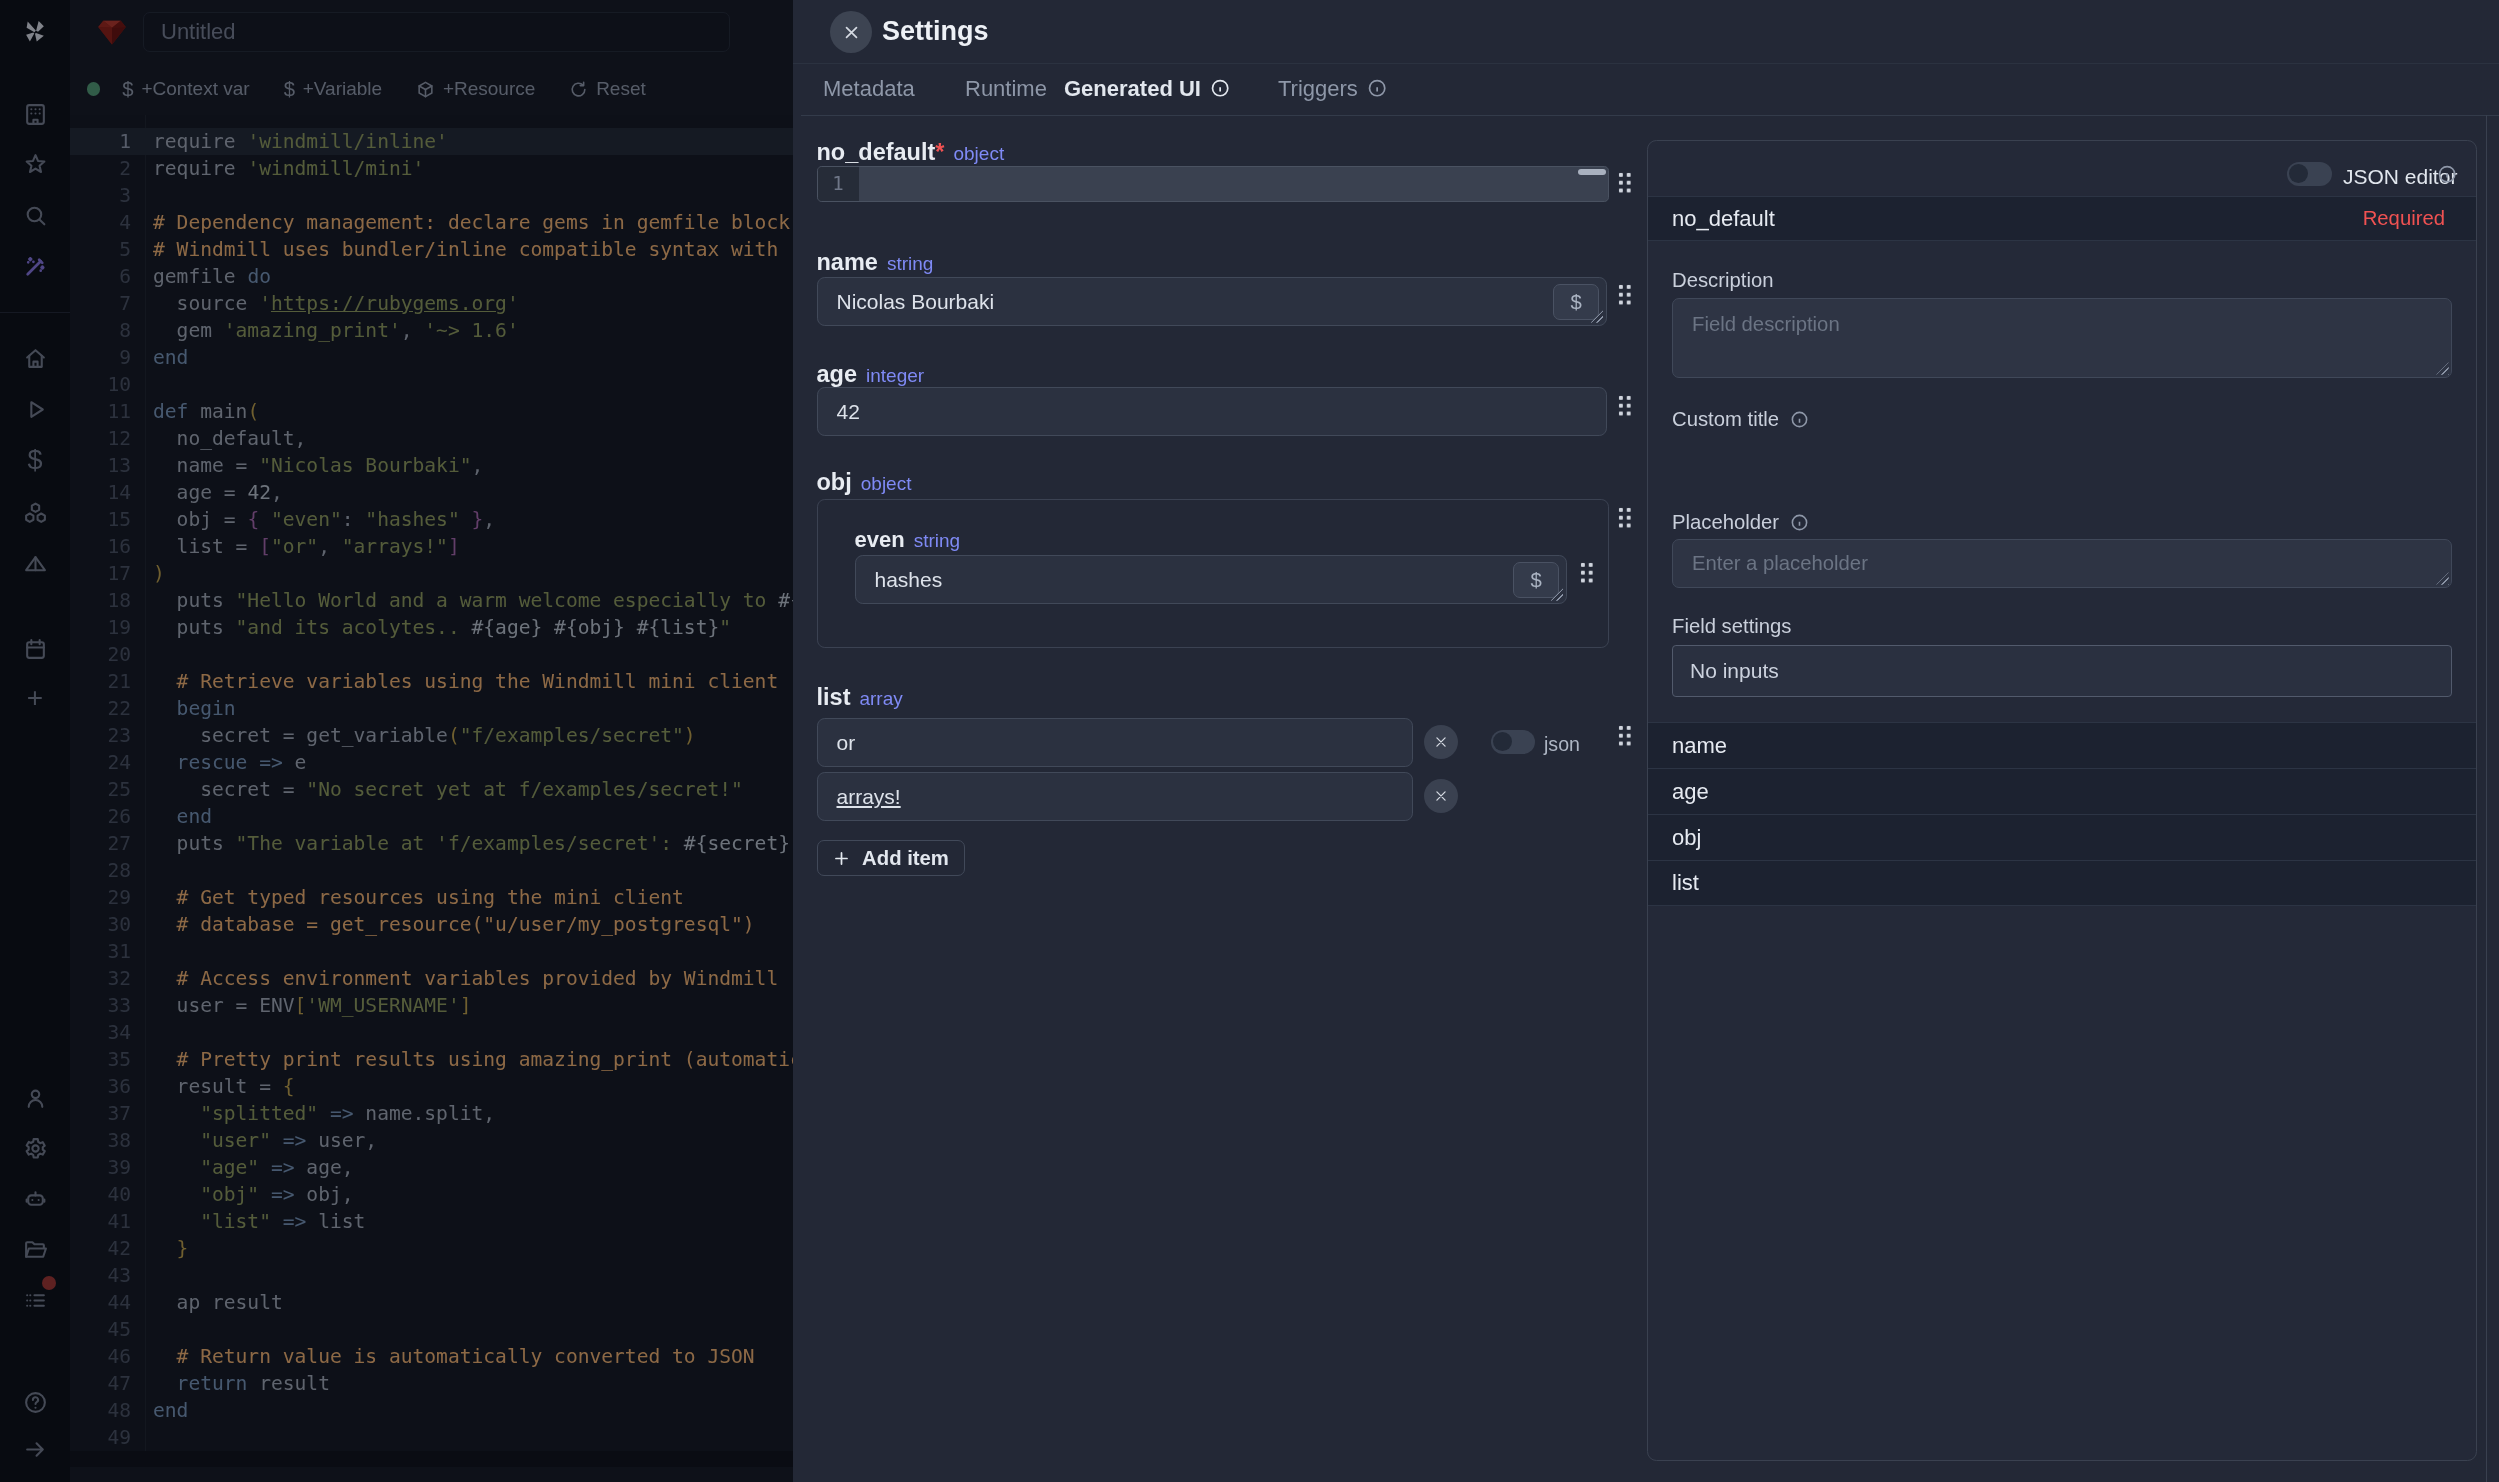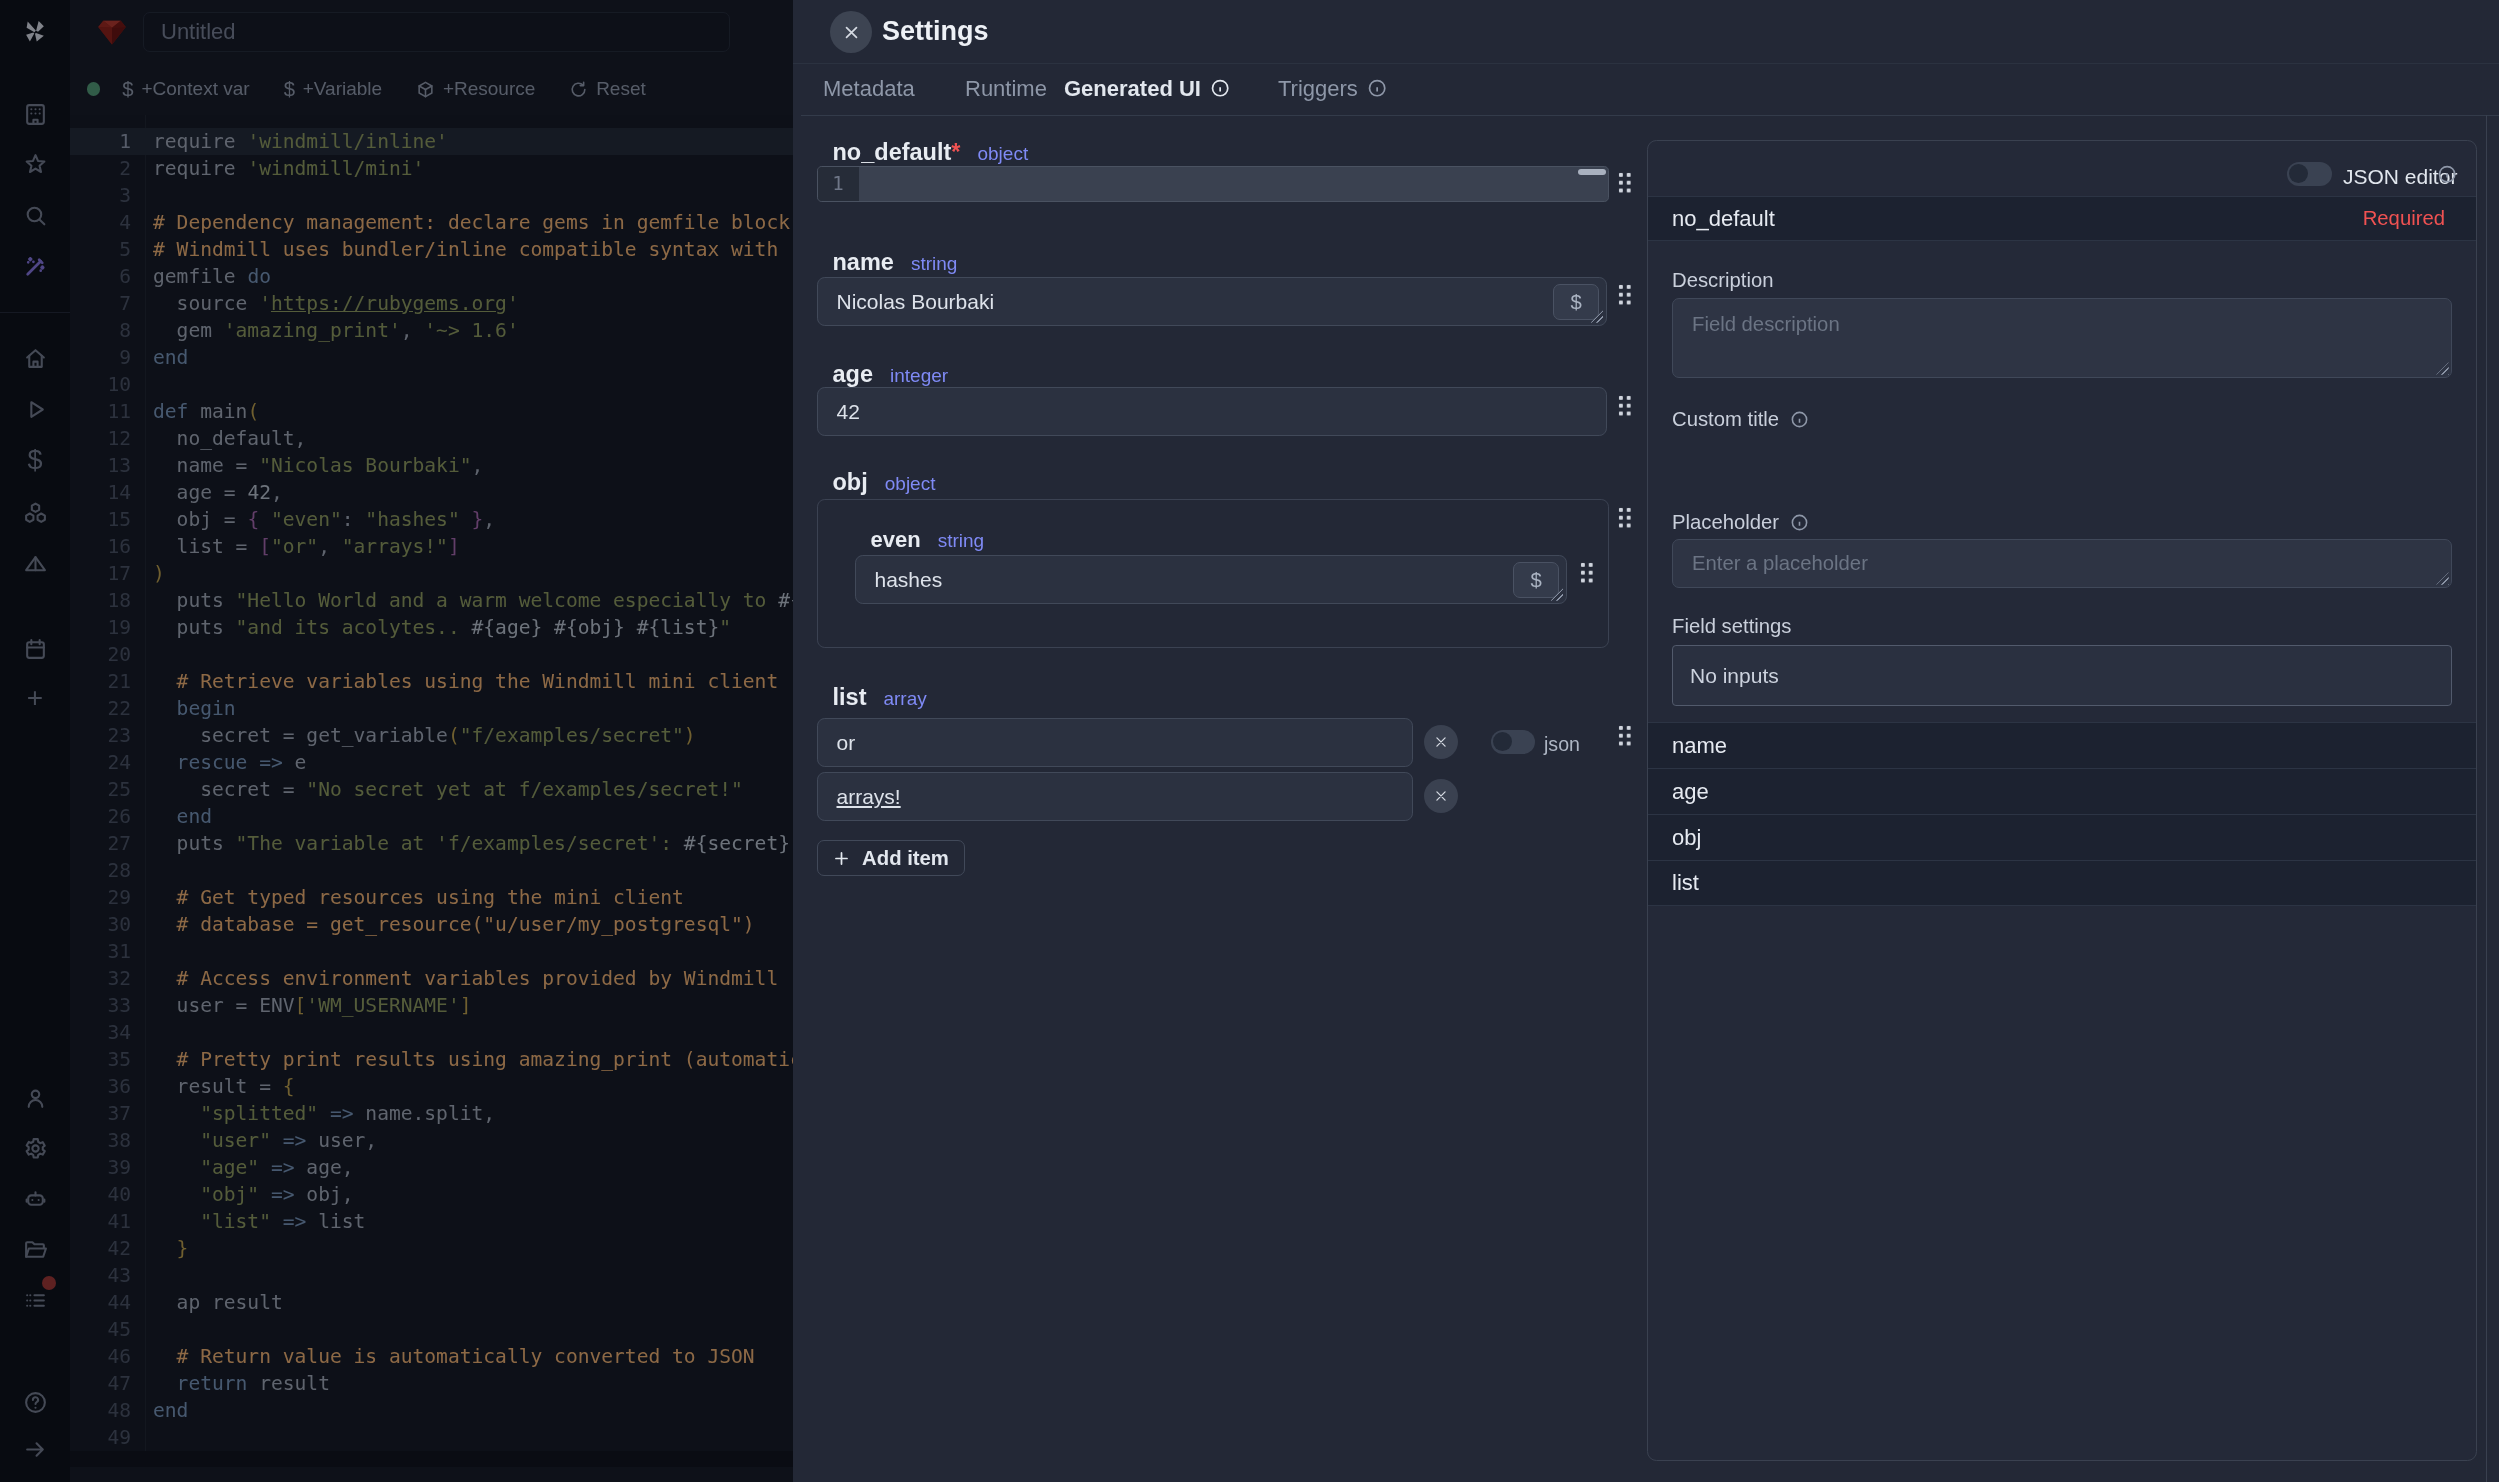--- a/index.html
+++ b/index.html
@@ -51,21 +51,21 @@
   .closebtn svg{width:17px;height:17px;stroke:#d5dae2;stroke-width:2.4;stroke-linecap:round;}
   .dtitle{position:absolute;left:882px;top:0;height:63px;display:flex;align-items:center;font-size:27px;font-weight:700;color:#eef1f6;}
   .tabbar{position:absolute;left:8px;top:64px;width:100%;height:51px;border-bottom:1.6px solid #333b4a;}
   .tab{position:absolute;top:0;height:49px;display:flex;align-items:center;gap:9.4px;font-size:22px;color:#8e97a8;}
   .tab.active{color:#e2e7ee;font-weight:600;}
   .tab svg{width:20.3px;height:20.3px;stroke:currentColor;fill:none;stroke-width:2;}
   .underline-active{position:absolute;top:110px;height:4.7px;background:#cfd5df;border-radius:2.3px;}
   .underline-ghost{position:absolute;top:110px;height:4.7px;background:#454d5e;border-radius:2.3px;}
 
   
-  .flabel{position:absolute;display:flex;align-items:baseline;gap:17px;margin-left:16px;}
+  .flabel{position:absolute;display:flex;align-items:baseline;gap:9px;}
   .fname{font-size:23.5px;font-weight:700;color:#e8ecf2;}
   .req{color:#f05252;}
   .ftype{font-size:19px;color:#7f8af5;}
   .inp{position:absolute;background:#2b3140;border:0.8px solid #414959;border-radius:7.8px;color:#dde2ea;font-size:21px;display:flex;align-items:center;padding:0 19px;box-sizing:border-box;}
   .dollarbtn{position:absolute;right:6.3px;top:6.3px;width:44px;height:34px;background:#343b4b;border:0.8px solid #4a5263;border-radius:7px;color:#aab3c2;font-size:20.3px;display:flex;align-items:center;justify-content:center;}
   .dots{position:absolute;width:15.7px;height:23.5px;background-image:radial-gradient(circle,#cfd4dd 2px,transparent 2.3px);background-size:7.8px 7.8px;}
   .grip{position:absolute;right:2.3px;bottom:2.3px;width:12.5px;height:12.5px;background:repeating-linear-gradient(135deg,transparent 0 3.1px,#8a93a5 3.1px 4.7px);clip-path:polygon(100% 0,100% 100%,0 100%);}
   .xbtn{position:absolute;width:34px;height:34px;border-radius:50%;background:#3a4150;display:flex;align-items:center;justify-content:center;}
   .xbtn svg{width:14px;height:14px;stroke:#d5dae2;stroke-width:2.2;stroke-linecap:round;}
   .minieditor{position:absolute;background:#3a4150;border:0.8px solid #4a5261;border-radius:4.7px;overflow:hidden;}
@@ -477,21 +477,21 @@
         </svg>
     </div>
     <div class="rarea" style="left:24px;top:398px;width:780px;height:49px;align-items:center;padding:0 19px;">
       <span class="ph">Enter a placeholder</span>
       <div class="grip"></div>
     </div>
 
     <div class="rlabel" style="left:24px;top:474px;">
       <span>Field settings</span>
     </div>
-    <div class="rselect" style="left:24px;top:504px;width:780px;height:61px;">
+    <div class="rselect" style="left:24px;top:504px;width:780px;height:52px;">
       <span>No inputs</span>
     </div>
 
     <div class="rowdark" style="top:581px;height:46px;border-bottom:none;">
       <span class="pname">name</span>
     </div>
     <div class="rowdark" style="top:627px;height:46px;border-bottom:none;">
       <span class="pname">age</span>
     </div>
     <div class="rowdark" style="top:673px;height:46px;border-bottom:none;">

